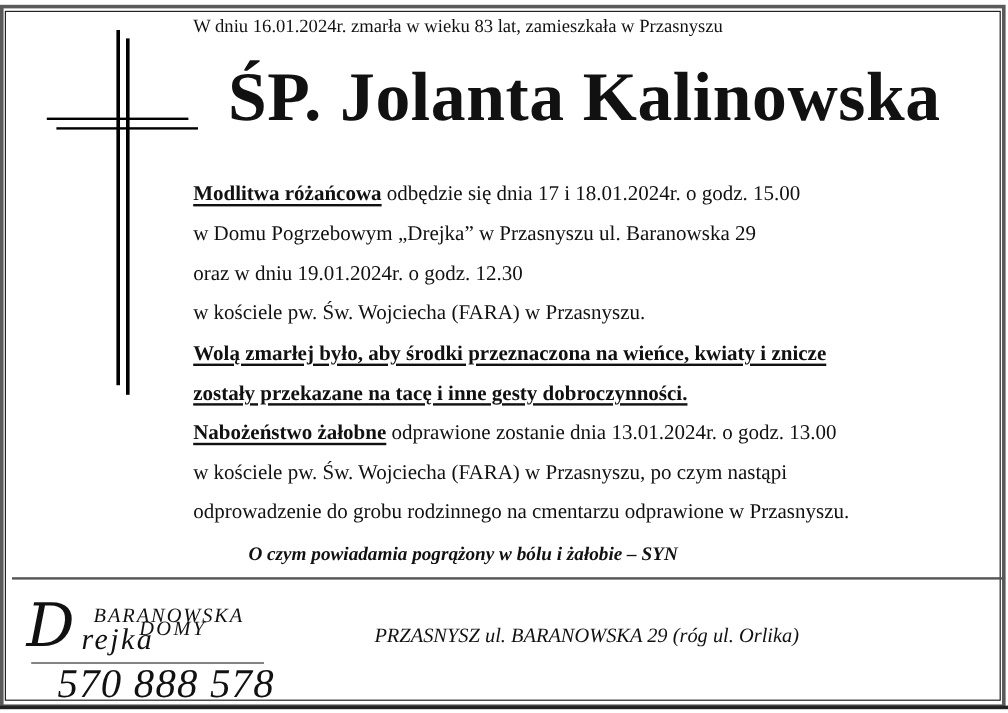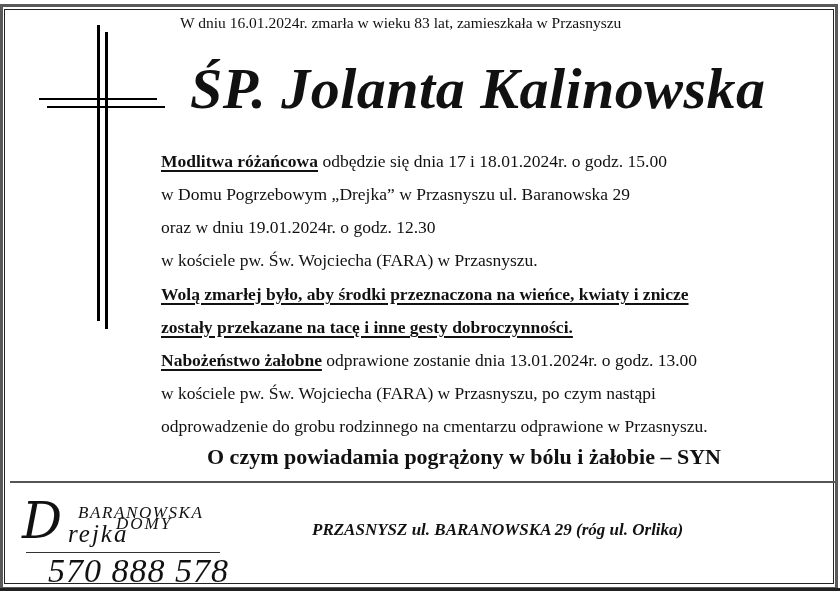--- a/index.html
+++ b/index.html
@@ -2,33 +2,33 @@
 <html><head>
   <meta charset="utf-8">
   <style>
     html, body { margin: 0; padding: 0; background: #ffffff; }
     body { width: 840px; height: 594px; position: relative; overflow: hidden; font-family: "Liberation Serif", serif; color: #111; }
     .frame-outer { position: absolute; left: 0; top: 4px; width: 838px; height: 586px; border: 3px solid #5a5a5a; box-sizing: border-box; }
     .frame-outer-bottom { position:absolute; left:0; top:588px; width:840px; height:3px; background:#222; }
     .frame-inner { position: absolute; left: 4px; top: 9px; width: 830px; height: 575px; border: 1px solid #222; box-sizing: border-box; }
     .cross-line { position: absolute; background: #000; }
     .text { position: absolute; white-space: nowrap; }
-    .top-line { left: 161px; top: 14px; font-size: 15.5px; margin-left: 19px; }
-    .name { left: 190px; top: 60px; font-size: 58px; font-weight: bold; font-style: italic; letter-spacing: 0.5px; line-height: 1; }
+    .top-line { left: 161px; top: 14px; font-size: 15.5px; }
+    .name { left: 190px; top: 52px; font-size: 58px; font-weight: bold; letter-spacing: 0.5px; line-height: 1; }
     .body-line { left: 161px; font-size: 17.5px; line-height: 1; }
     .u { text-decoration: underline; text-underline-offset: 3px; text-decoration-thickness: 2px; font-weight: bold; }
-    .closing { left: 207px; top: 444px; font-size: 22px; font-weight: bold; }
+    .closing { left: 207px; top: 454px; font-size: 16px; font-weight: bold; font-style: italic; }
     .separator { position: absolute; left: 10px; top: 481px; width: 825px; height: 2px; background: #555; }
     .logo-domy { left: 116px; top: 514px; font-size: 17px; letter-spacing: 2px; font-style: italic; }
     .logo-pogrz { left: 78px; top: 503px; font-size: 17px; letter-spacing: 1.6px; font-style: italic; }
     .logo-d { left: 22px; top: 496px; font-size: 50px; font-style: italic; font-family: "DejaVu Serif", serif; line-height: 1; }
     .logo-rejka { left: 68px; top: 521px; font-size: 25px; font-style: italic; letter-spacing: 2px; line-height: 1; text-align: center; }
     .logo-rule { position: absolute; left: 26px; top: 552px; width: 194px; height: 1px; background: #333; }
     .logo-phone { left: 48px; top: 554px; font-size: 34px; font-style: italic; letter-spacing: 1px; line-height: 1; }
-    .address { left: 312px; top: 520px; font-size: 17px; font-weight: bold; font-style: italic; }
+    .address { left: 312px; top: 520px; font-size: 17px; font-weight: normal; font-style: italic; }
   </style>
 </head>
 <body>
 
 <div class="frame-outer"></div>
 <div class="frame-outer-bottom"></div>
 <div class="frame-inner"></div>
 
 <div>
   <div class="cross-line" style="left:97px; top:25px; width:3px; height:296px;"></div>

